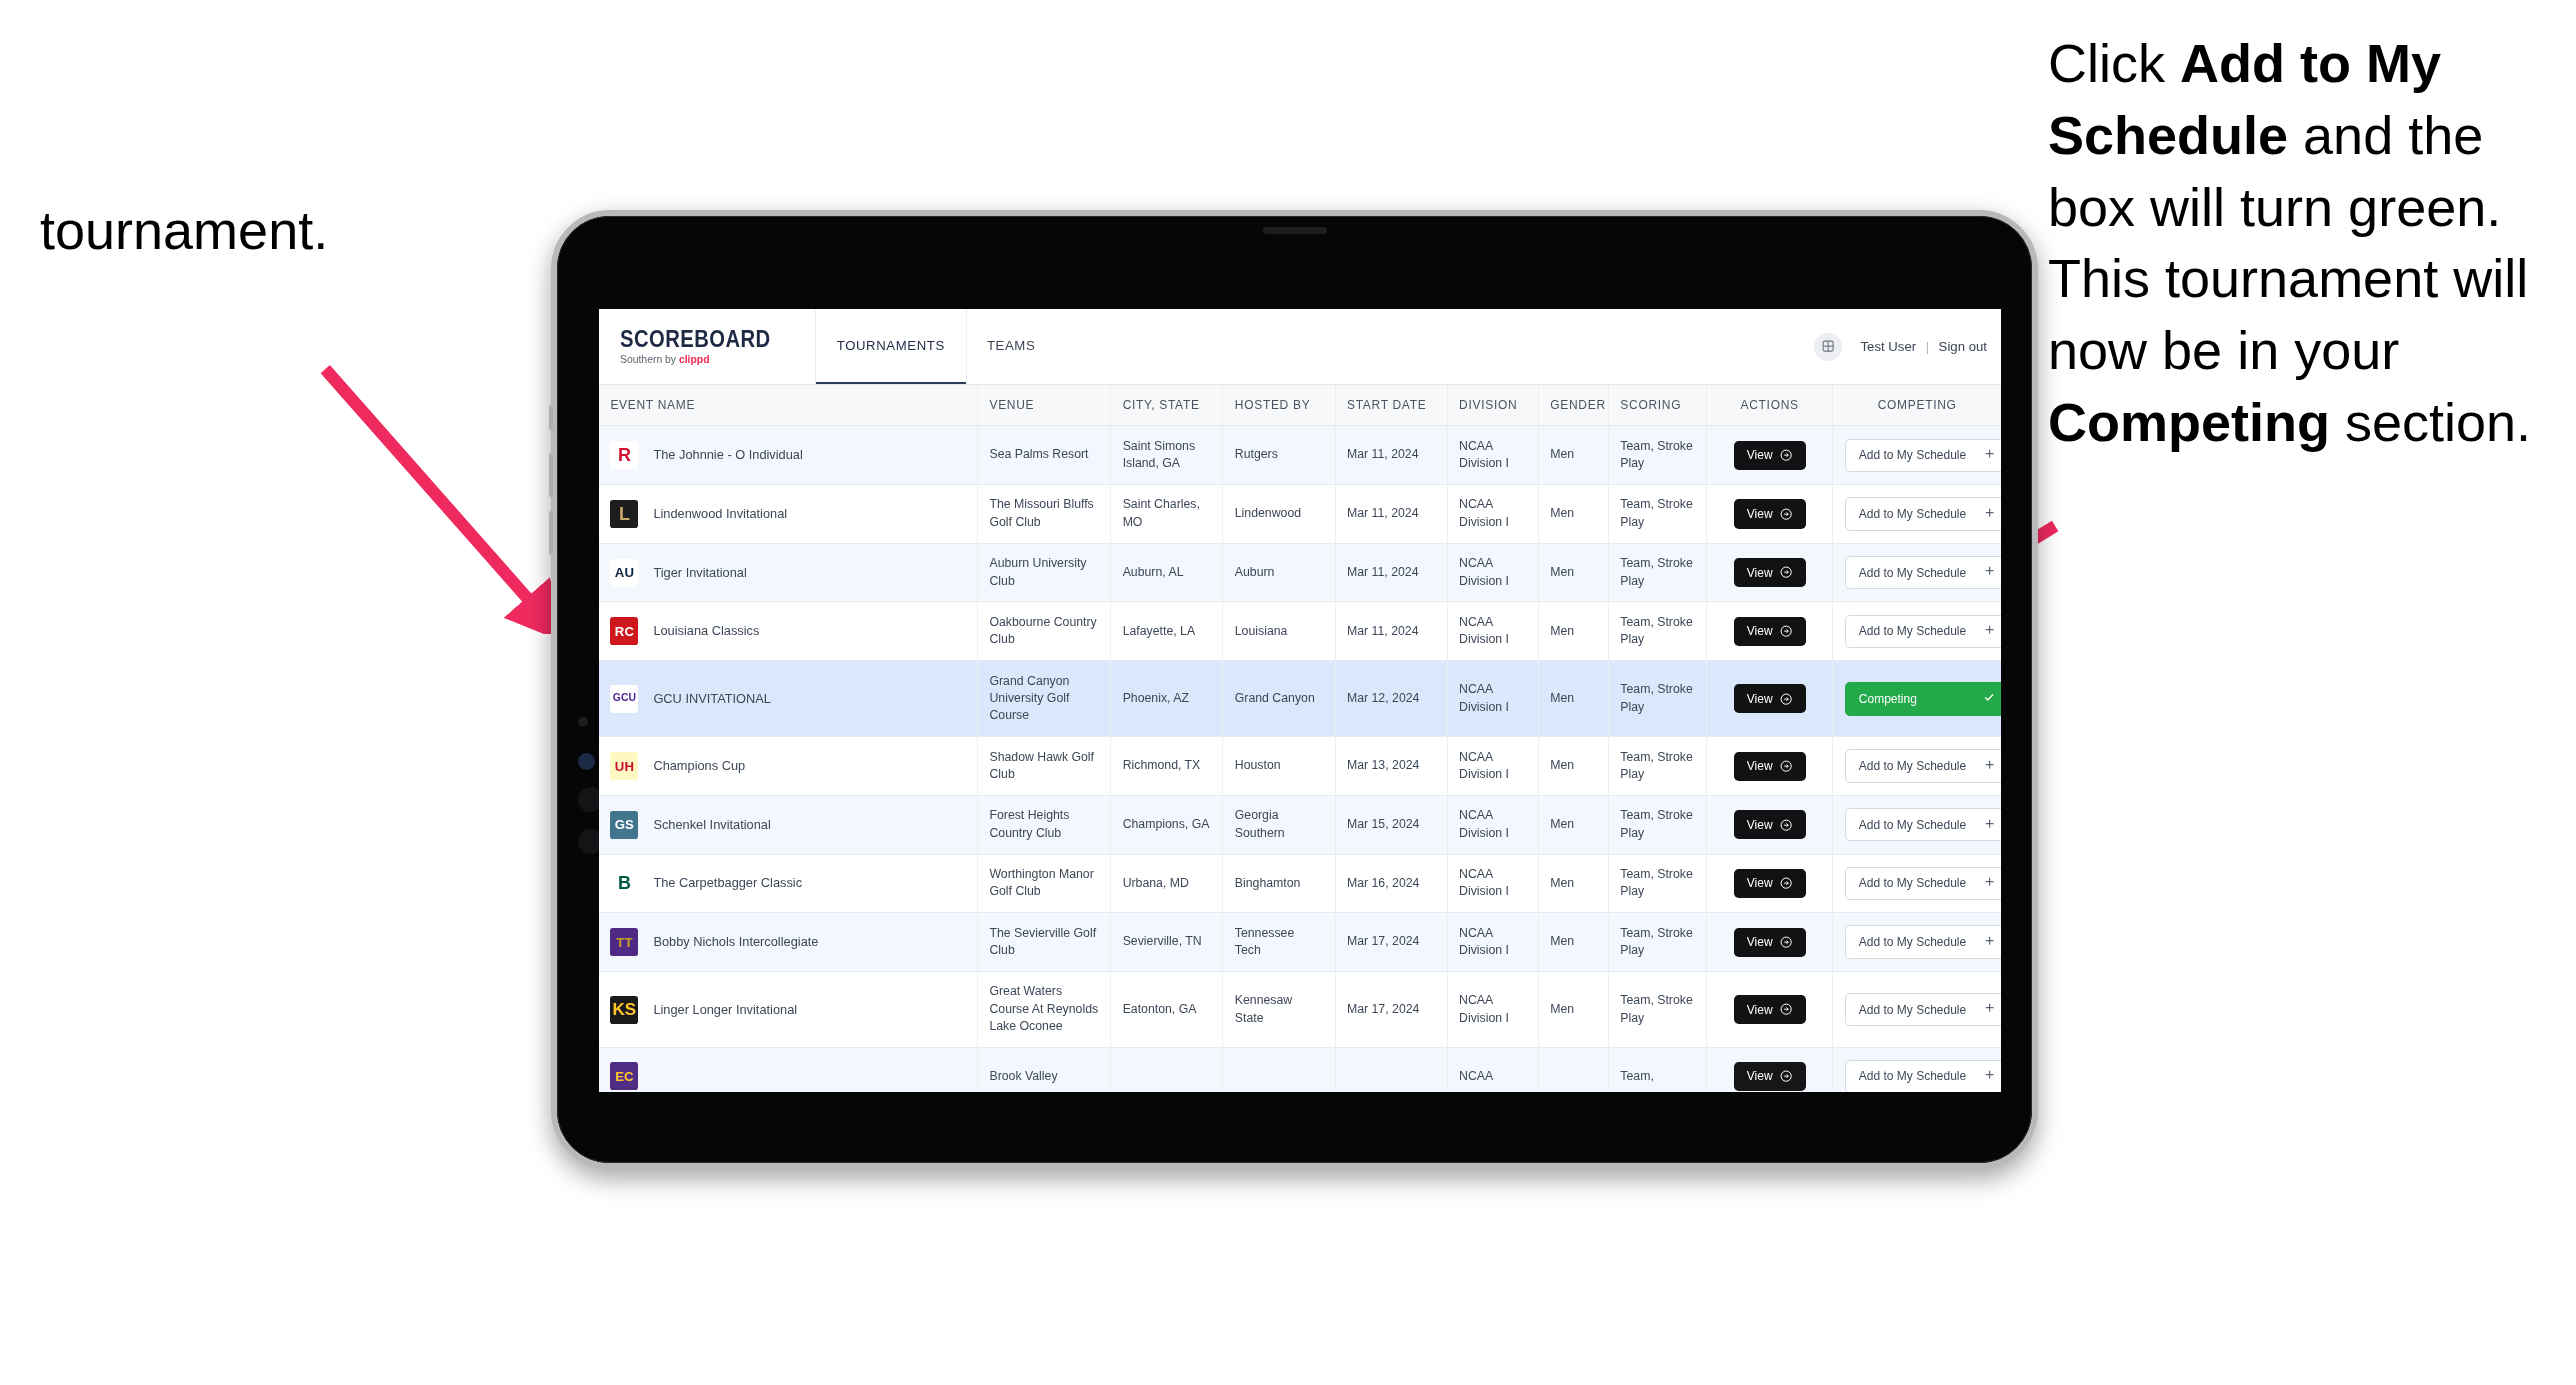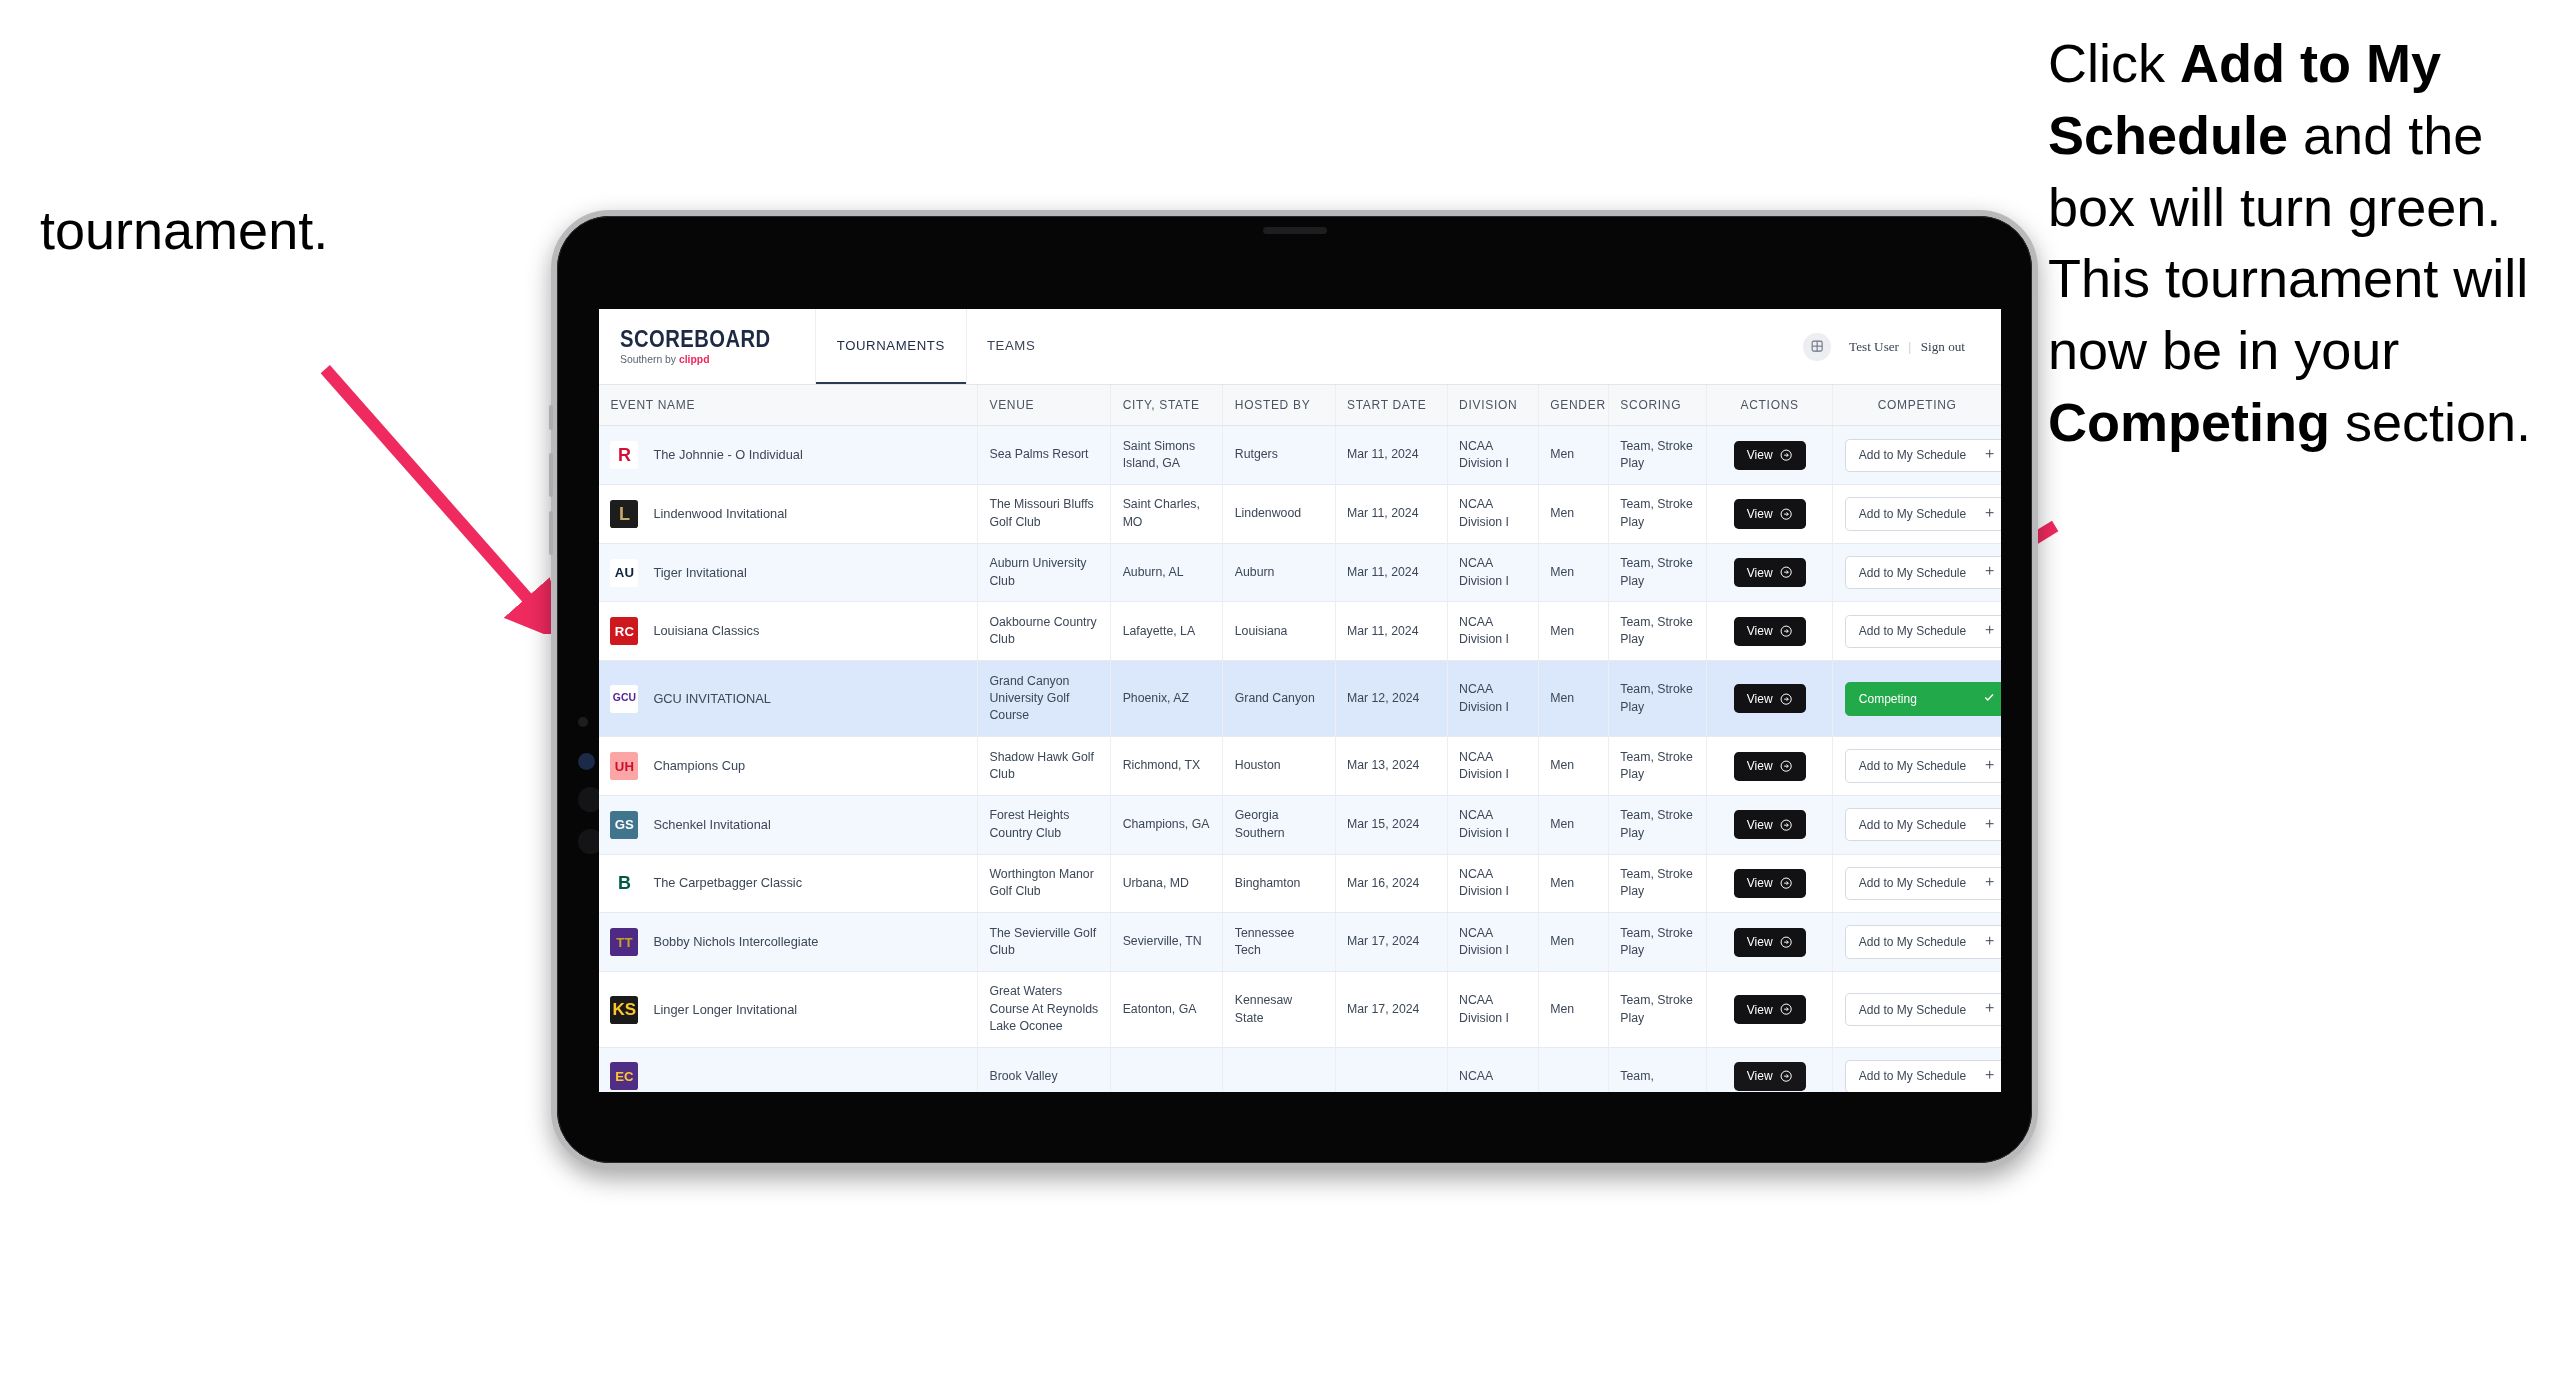--- a/index.html
+++ b/index.html
@@ -108,21 +108,21 @@
     border-bottom: 2.8px solid transparent; cursor: pointer;
   }
   .navtab.active {
     color: #1e2a44; border-bottom-color: #2c3a57;
     background: #ffffff;
     box-shadow: -0.9px 0 0 #eceef1, 0.9px 0 0 #eceef1;
   }
 
   .header-right {
     margin-left: auto; display: flex; align-items: center;
-    gap: 18px; padding-right: 36px; font-family: Liberation Serif, serif;
+    gap: 18px; padding-right: 14px;
   }
   .grid-badge {
     width: 28px; height: 28px; border-radius: 50%;
     background: #eceef1; display: flex; align-items: center; justify-content: center;
     color: #6a7181;
   }
   .user-text { font-size: 13.2px; color: #3a4454; display:flex; gap:9.5px; align-items:center;}
   .user-sep { color: #b4b9c2; }
   .signout { color: #3a4454; cursor: pointer; }
 
@@ -448,21 +448,21 @@
                 <td class="comp-cell"><button class="btn-competing">
                     <span>Competing</span>
                     <span class="ico"><svg width="12.3" height="12.3" viewBox="0 0 16 16" fill="none" stroke="#fff" stroke-width="1.8">
                         <path d="M3 8.4l3.2 3.2L13 4.6"></path>
                       </svg></span>
                   </button></td>
               </tr>
               <tr class="row-plain">
                 <td class="event-cell-td">
                   <div class="event-cell">
-                    <span class="logo" style="color:#c8102e;background:#fca5a5;font-size:13.2px">UH</span>
+                    <span class="logo" style="color:#c8102e;background:#fef9c3;font-size:13.2px">UH</span>
                     <span class="ev-name">Champions Cup</span>
                   </div>
                 </td>
                 <td>Shadow Hawk Golf Club</td>
                 <td>Richmond, TX</td>
                 <td>Houston</td>
                 <td>Mar 13, 2024</td>
                 <td>NCAA Division I</td>
                 <td>Men</td>
                 <td>Team, Stroke Play</td>

